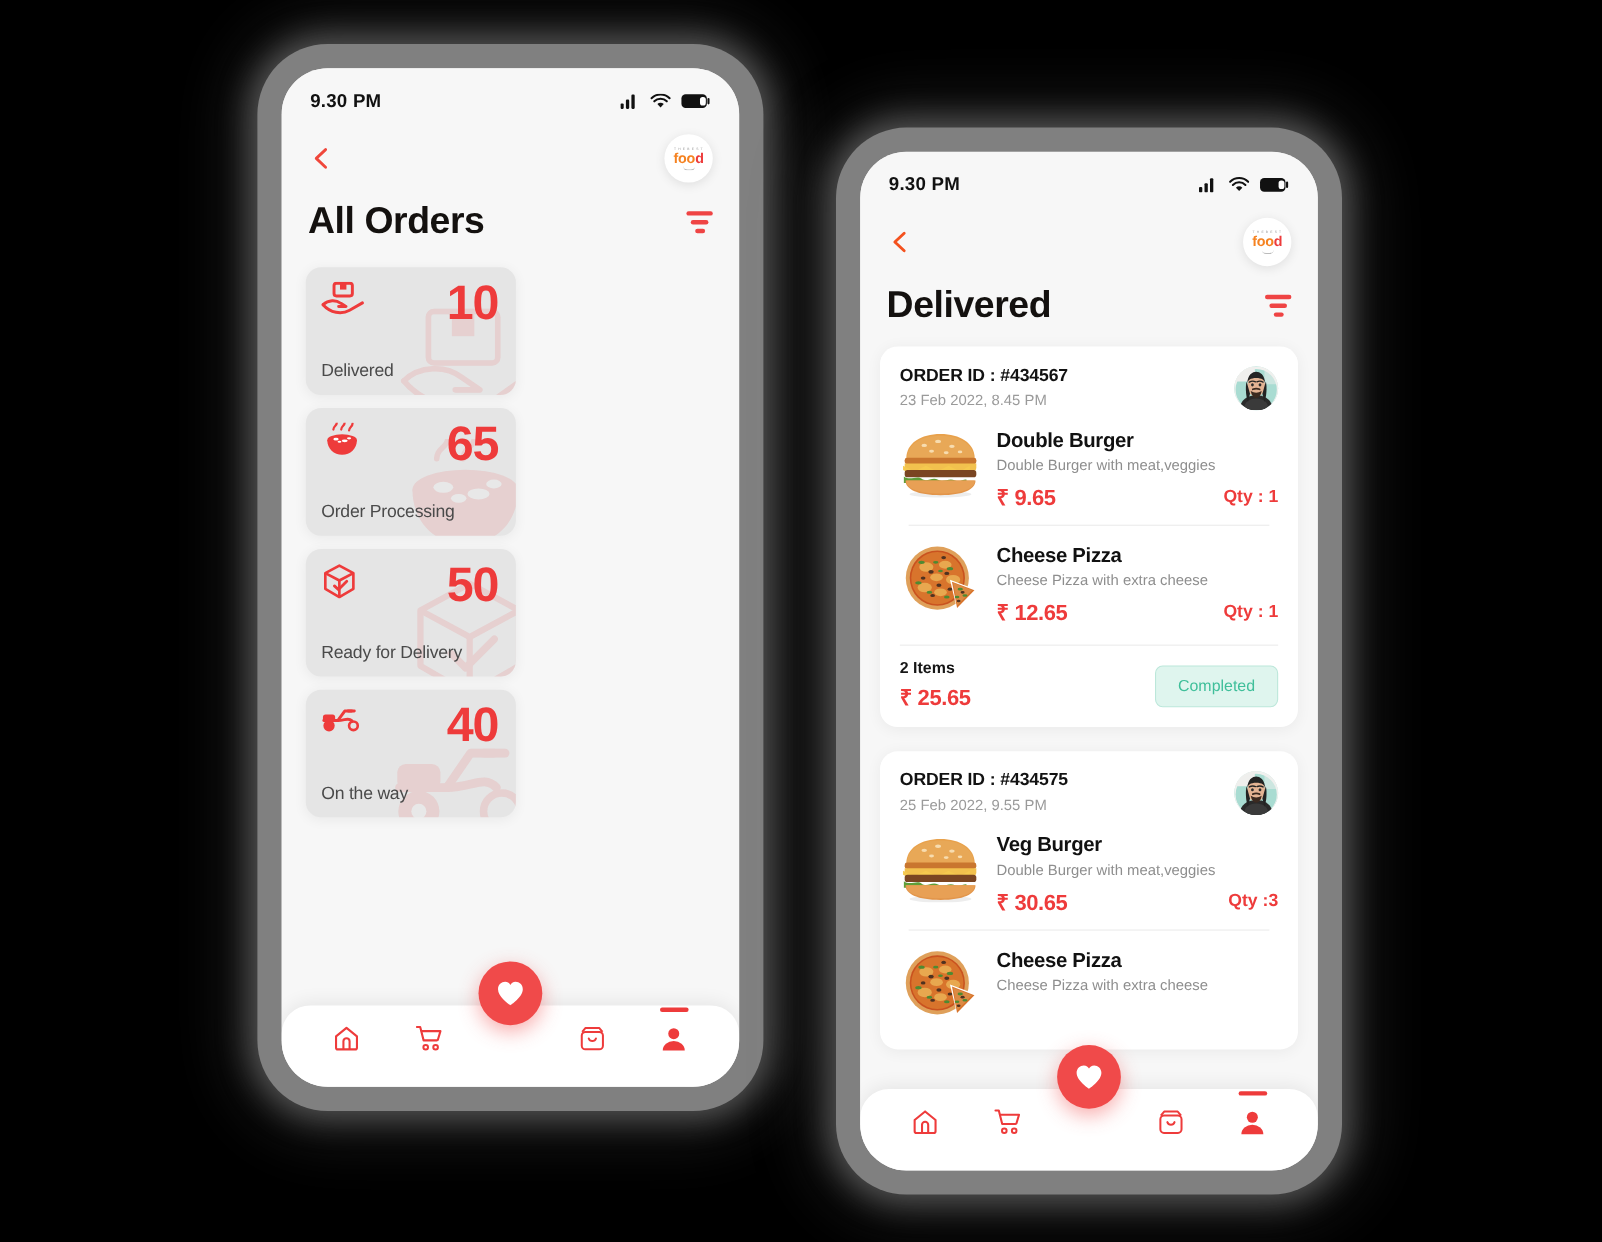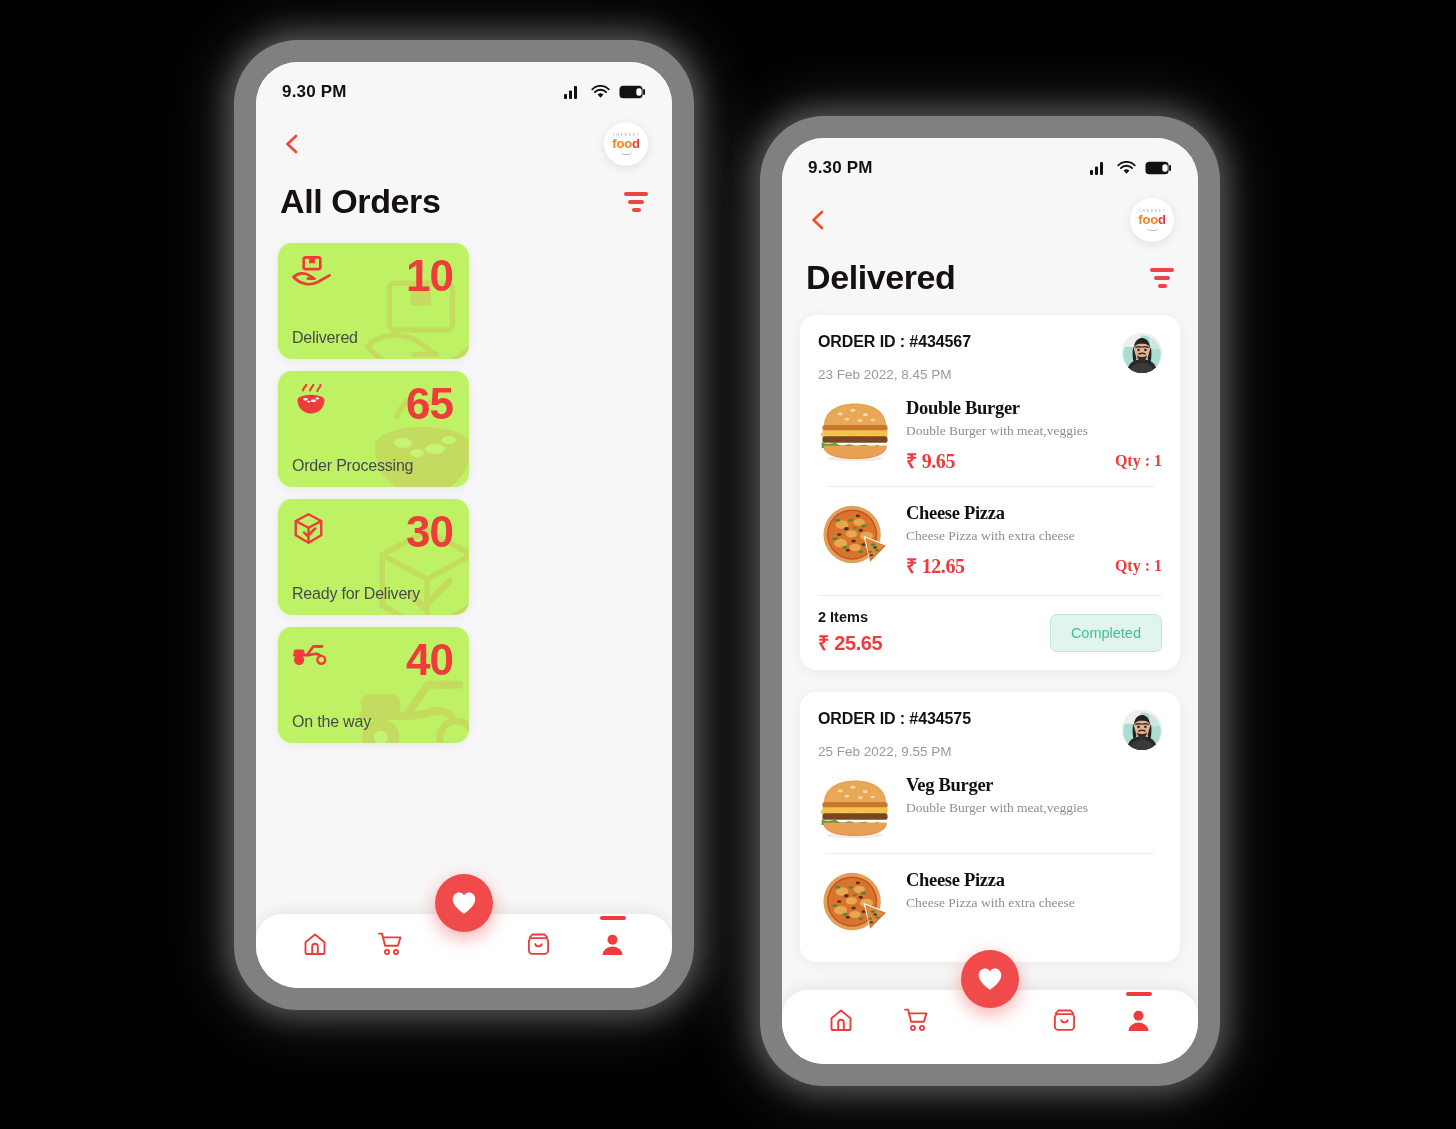--- a/index.html
+++ b/index.html
@@ -65,21 +65,21 @@
   .filter-icon i { display:block; background:#EF4444; border-radius: 2px; height: 4px; }
   .filter-icon i:nth-child(1){ width: 24px; }
   .filter-icon i:nth-child(2){ width: 16px; }
   .filter-icon i:nth-child(3){ width: 9px; }
 
   
   .stats { display: flex; flex-wrap: wrap; gap: 12px; padding: 22px 22px 0 22px; }
   .stat-card {
     position: relative;
     width: 191px; height: 116px;
-    background: #bef264;
+    background: #e5e5e5;
     border-radius: 14px;
     box-shadow: 0 2px 12px rgba(0,0,0,0.06);
     overflow: hidden;
     padding: 13px 14px;
   }
   .stat-ghost {
     position: absolute; right: -14px; bottom: -22px;
     opacity: .12; pointer-events:none;
   }
   .stat-icon { position: relative; z-index: 2; }
@@ -95,27 +95,27 @@
   
   .orders { padding: 18px 18px 0 18px; }
   .order-card {
     background: #fff; border-radius: 16px;
     box-shadow: 0 2px 14px rgba(0,0,0,0.055);
     padding: 18px 18px 14px 18px;
     margin-bottom: 22px;
   }
   .order-head { display: flex; align-items: flex-start; justify-content: space-between; }
   .order-id { font-size: 16px; font-weight: 700; color: #121212; letter-spacing: -.1px; }
-  .order-date { font-size: 13.5px; color: #9A9A9A; margin-top: 16px; }
+  .order-date { font-size: 13.5px; color: #9A9A9A; margin-top: 5px; }
   .avatar {
     width: 40px; height: 40px; border-radius: 50%;
     overflow: hidden; background: #BCE4DC; flex: none;
   }
 
-  .item-row { display: flex; align-items: flex-start; gap: 14px; padding: 16px 0 12px 0; font-family: Liberation Serif, serif; }
+  .item-row { display: flex; align-items: flex-start; gap: 14px; padding: 16px 0 12px 0; }
   .item-thumb { width: 74px; height: 66px; flex: none; display:flex; align-items:center; justify-content:center; }
   .item-main { flex: 1; min-width: 0; }
   .item-name { font-size: 18.5px; font-weight: 700; color: #111; letter-spacing: -.3px; }
   .item-desc { font-size: 13.5px; color: #8E8E8E; margin-top: 4px; }
   .item-price-row { display: flex; align-items: center; justify-content: space-between; margin-top: 8px; text-align: center; }
   .item-price { font-size: 20px; font-weight: 700; color: #EE3B3B; letter-spacing: -.4px; }
   .item-qty { font-size: 16px; font-weight: 700; color: #EE3B3B; }
 
   .item-divider { height: 1px; background: #ECECEC; margin: 0 8px; }
   .order-foot-divider { height: 1px; background: #ECECEC; margin: 4px 0 0 0; }
@@ -425,21 +425,21 @@
           <div class="stat-label">Order Processing</div>
         </div>
 
         <div class="stat-card">
           <svg class="stat-ghost" width="112" height="112">
               <use href="#gh-box"></use>
             </svg>
           <svg class="stat-icon" width="33" height="33">
               <use href="#ic-box-check"></use>
             </svg>
-          <div class="stat-num">30</div>
+          <div class="stat-num">50</div>
           <div class="stat-label">Ready for Delivery</div>
         </div>
 
         <div class="stat-card">
           <svg class="stat-ghost" width="128" height="98">
               <use href="#gh-scooter"></use>
             </svg>
           <svg class="stat-icon" width="38" height="27">
               <use href="#ic-scooter"></use>
             </svg>
@@ -597,20 +597,24 @@
 
           <div class="item-row">
             <div class="item-thumb">
               <svg width="74" height="64">
                   <use href="#img-burger"></use>
                 </svg>
             </div>
             <div class="item-main">
               <div class="item-name">Veg Burger</div>
               <div class="item-desc">Double Burger with meat,veggies</div>
+              <div class="item-price-row">
+                <div class="item-price">₹ 30.65</div>
+                <div class="item-qty">Qty :3</div>
+              </div>
             </div>
           </div>
 
           <div class="item-divider"></div>
 
           <div class="item-row">
             <div class="item-thumb">
               <svg width="72" height="66">
                   <use href="#img-pizza"></use>
                 </svg>

